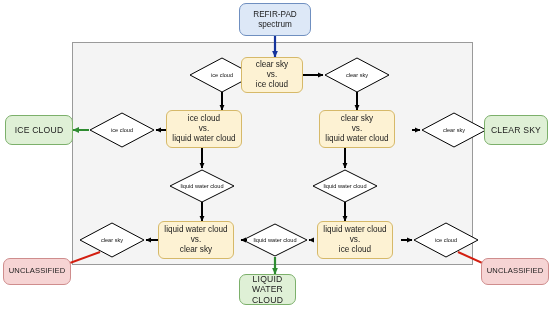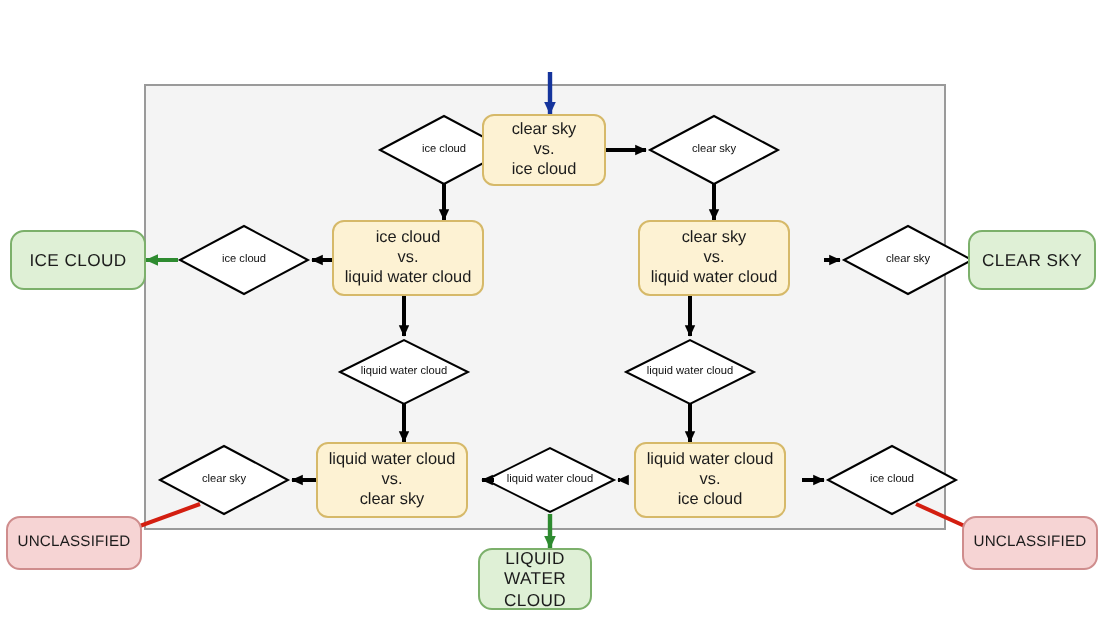--- a/index.html
+++ b/index.html
@@ -155,20 +155,22 @@
 
     <line x1="401" y1="240" x2="412" y2="240" stroke="#000000" stroke-width="2" marker-end="url(#ar-black)"></line>
 
     <line x1="100" y1="252" x2="48" y2="271" stroke="#d31e10" stroke-width="2" marker-end="url(#ar-red)"></line>
 
     <line x1="458" y1="252" x2="500" y2="271" stroke="#d31e10" stroke-width="2" marker-end="url(#ar-red)"></line>
 
     <line x1="275" y1="257" x2="275" y2="274" stroke="#2e8b30" stroke-width="2.2" marker-end="url(#ar-green)"></line>
   </svg>
 
+  <div class="node node-start" style="left:239px; top:3px; width:72px; height:33px;">REFIR-PAD
+spectrum</div>
 
   <div class="node node-test" style="left:241px; top:57px; width:62px; height:36px;">clear sky
 vs.
 ice cloud</div>
 
   <div class="node node-test" style="left:166px; top:110px; width:76px; height:38px;">ice cloud
 vs.
 liquid water cloud</div>
 
   <div class="node node-test" style="left:319px; top:110px; width:76px; height:38px;">clear sky

